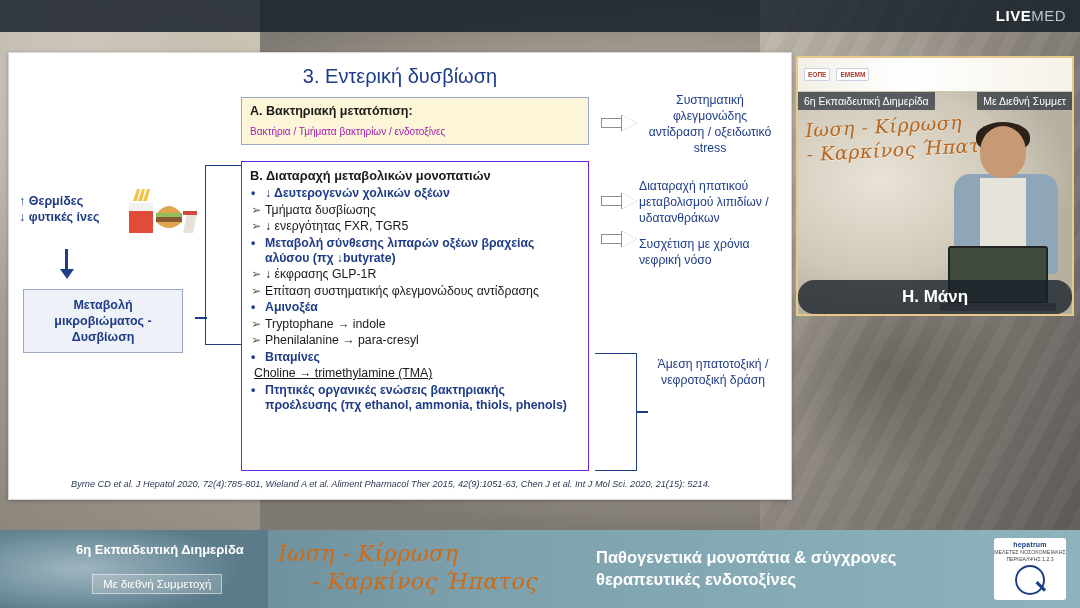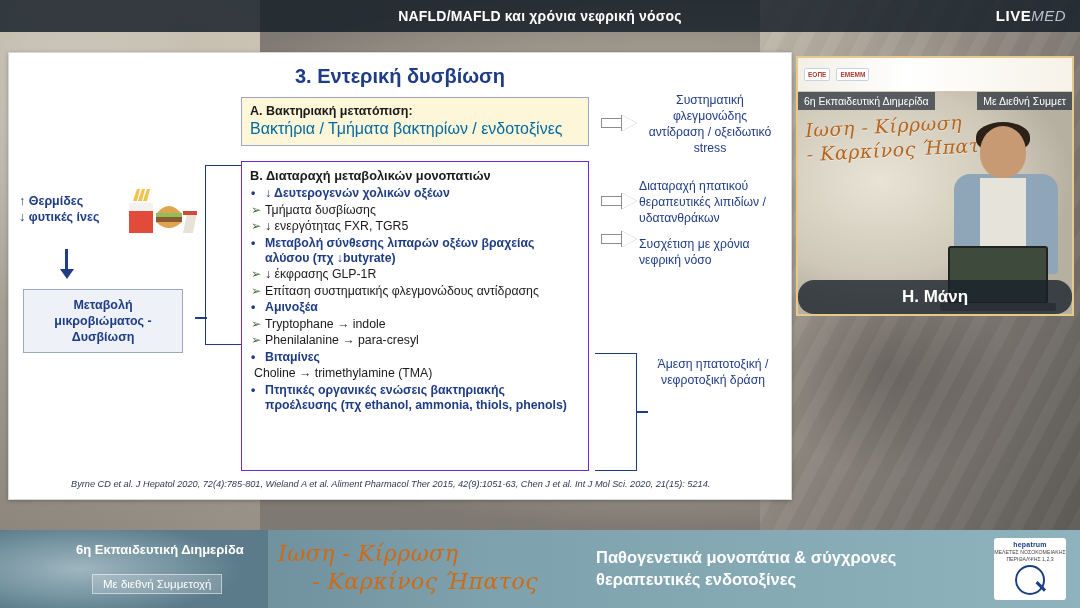--- a/index.html
+++ b/index.html
@@ -63,50 +63,50 @@
     letter-spacing: .2px;
   }
   .livemed {
     position: absolute;
     right: 14px; top: 7px;
     font-size: 15px;
     letter-spacing: .5px;
     font-weight: bold;
   }
   .livemed .live { color: #ffffff; }
-  .livemed .med { color: #b9c4cc; font-weight: normal; font-style: italic; }
+  .livemed .med { color: #b9c4cc; font-weight: normal; }
 
   
   .slide {
     position: absolute;
     left: 8px; top: 52px;
     width: 782px; height: 446px;
     background: #ffffff;
     border: 1px solid #d8d8d8;
     box-shadow: 0 1px 4px rgba(0,0,0,.25);
   }
   .slide-title {
     text-align: center;
     color: #1f3c86;
     font-size: 20px;
-    font-weight: bold;
+    font-weight: normal;
     margin: 12px 0 4px 0;
   }
 
   .boxA {
     position: absolute;
     left: 232px; top: 44px;
     width: 348px;
     background: #fdf6d8;
     border: 1px solid #9aa7c7;
     padding: 6px 8px 7px 8px;
     box-sizing: border-box;
   }
   .boxA .t1 { font-size: 12.5px; font-weight: bold; color: #1a1a1a; }
-  .boxA .t2 { font-size: 16px; color: #0369a1; margin-top: 2px; }
+  .boxA .t2 { font-size: 10px; color: #a21caf; margin-top: 8px; }
 
   .boxB {
     position: absolute;
     left: 232px; top: 108px;
     width: 348px; height: 310px;
     border: 1px solid #6d28d9;
     box-sizing: border-box;
     padding: 6px 8px;
     background: #fff;
   }
@@ -124,21 +124,21 @@
     position: relative;
     color: #1a1a1a;
   }
   .li .mk {
     position: absolute;
     left: 1px; top: 0;
     color: #1f3c86;
   }
   .li.bold { font-weight: bold; color: #1f3c86; }
   .li.arrow .mk { color: #3c6b33; }
-  .li.plain { padding-left: 4px; }
+  .li.plain { padding-left: 4px; text-decoration: underline; }
   .sub { padding-left: 15px; }
 
   
   .kcal {
     position: absolute;
     left: 10px; top: 140px;
     width: 92px;
     font-size: 12.5px;
     color: #1f3c86;
     font-weight: bold;
@@ -475,21 +475,20 @@
 </head>
 <body>
 
 <div id="stage">
 
   <div class="bg"></div>
   <div class="bg-left"></div>
   <div class="bg-swirl"></div>
 
   <div class="topbar">
-    <div class="topbar-title">NAFLD/MAFLD και χρόνια νεφρική νόσος</div>
     <div class="livemed">
       <span class="live">LIVE</span><span class="med">MED</span>
     </div>
   </div>
 
   <div class="slide">
     <div class="slide-title">3. Εντερική δυσβίωση</div>
 
     <div class="kcal">
       <div>↑ Θερμίδες</div>
@@ -546,21 +545,21 @@
     <div class="barrow" style="left:592px; top:140px;">
         <span class="body"></span>
         <span class="head"></span>
       </div>
     <div class="barrow" style="left:592px; top:178px;">
         <span class="body"></span>
         <span class="head"></span>
       </div>
 
     <div class="rtext" style="left:636px; top:40px; width:130px;">Συστηματική φλεγμονώδης αντίδραση / οξειδωτικό stress</div>
-    <div class="rtext" style="left:630px; top:126px; width:140px; text-align:left;">Διαταραχή ηπατικού θεραπευτικές λιπιδίων / υδατανθράκων</div>
+    <div class="rtext" style="left:630px; top:126px; width:140px; text-align:left;">Διαταραχή ηπατικού μεταβολισμού λιπιδίων / υδατανθράκων</div>
     <div class="rtext" style="left:630px; top:184px; width:140px; text-align:left;">Συσχέτιση με χρόνια νεφρική νόσο</div>
     <div class="rtext" style="left:646px; top:304px; width:116px;">Άμεση ηπατοτοξική / νεφροτοξική δράση</div>
 
     <div class="brace"></div>
     <div class="brace-stub"></div>
 
     <div class="refs">Byrne CD et al. J Hepatol 2020, 72(4):785-801, Wieland A et al. Aliment Pharmacol Ther 2015, 42(9):1051-63, Chen J et al. Int J Mol Sci. 2020, 21(15): 5214.</div>
   </div>
 
   <div class="cam">

